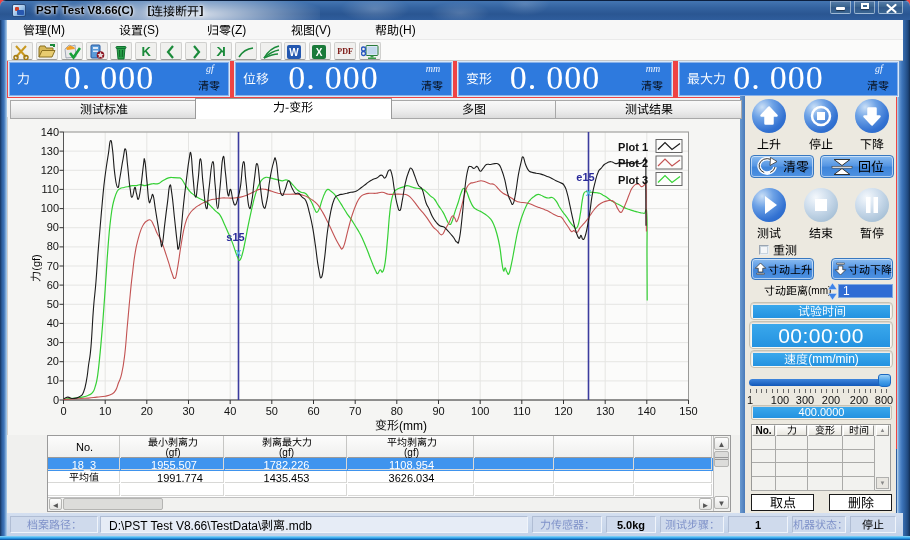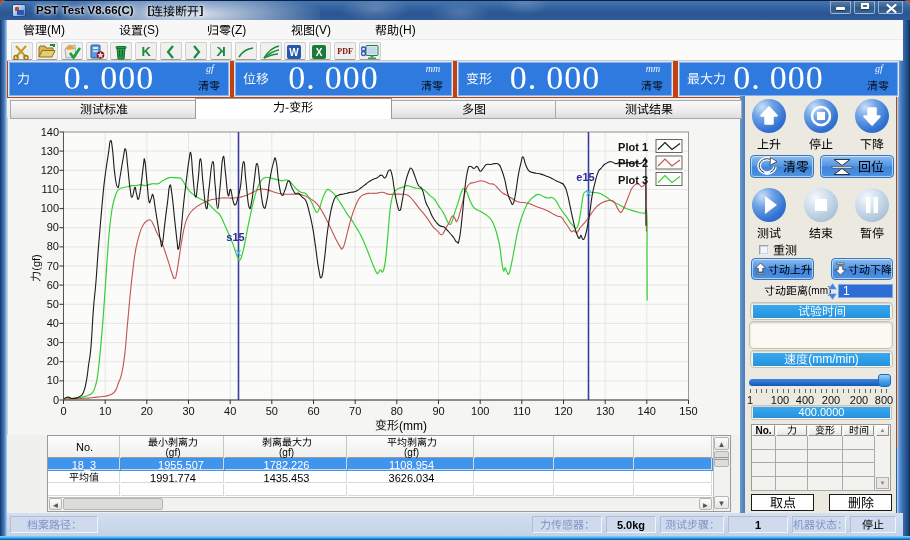--- a/index.html
+++ b/index.html
@@ -1,12 +1,12 @@
 <!DOCTYPE html>
-<html><head><meta charset="utf-8"><style>html,body{margin:0;padding:0}*{box-sizing:border-box}body{width:910px;height:540px;font-family:"Liberation Sans",sans-serif;background:#2f5d9c;overflow:hidden}#w{position:relative;width:910px;height:449px;background:#c2410c}</style></head><body>
+<html><head><meta charset="utf-8"><style>html,body{margin:0;padding:0}*{box-sizing:border-box}body{width:910px;height:540px;font-family:"Liberation Sans",sans-serif;background:#2f5d9c;overflow:hidden}#w{position:relative;width:910px;height:449px;background:#ef4444}</style></head><body>
 <div id="w">
     <svg width="0" height="0" style="position:absolute">
       <defs>
         <g id="c8fde" transform="translate(0,880) scale(1,-1)">
           <path d="M83 792C134 735 196 658 223 609L285 651C255 699 193 775 141 829ZM248 501H45V431H176V117C133 99 82 52 30 -9L86 -82C132 -12 177 52 208 52C230 52 264 16 306 -12C378 -58 463 -69 593 -69C694 -69 879 -63 950 -58C952 -35 964 5 974 26C873 15 720 6 596 6C479 6 391 13 325 56C290 78 267 98 248 110ZM376 408C385 417 420 423 468 423H622V286H316V216H622V32H699V216H941V286H699V423H893L894 493H699V616H622V493H458C488 545 517 606 545 670H923V736H571L602 819L524 840C515 805 503 770 490 736H324V670H464C440 612 417 565 406 546C386 510 369 485 352 481C360 461 373 424 376 408Z"></path>
         </g>
         <g id="c63a5" transform="translate(0,880) scale(1,-1)">
           <path d="M456 635C485 595 515 539 528 504L588 532C575 566 543 619 513 659ZM160 839V638H41V568H160V347C110 332 64 318 28 309L47 235L160 272V9C160 -4 155 -8 143 -8C132 -8 96 -8 57 -7C66 -27 76 -59 78 -77C136 -78 173 -75 196 -63C220 -51 230 -31 230 10V295L329 327L319 397L230 369V568H330V638H230V839ZM568 821C584 795 601 764 614 735H383V669H926V735H693C678 766 657 803 637 832ZM769 658C751 611 714 545 684 501H348V436H952V501H758C785 540 814 591 840 637ZM765 261C745 198 715 148 671 108C615 131 558 151 504 168C523 196 544 228 564 261ZM400 136C465 116 537 91 606 62C536 23 442 -1 320 -14C333 -29 345 -57 352 -78C496 -57 604 -24 682 29C764 -8 837 -47 886 -82L935 -25C886 9 817 44 741 78C788 126 820 186 840 261H963V326H601C618 357 633 388 646 418L576 431C562 398 544 362 524 326H335V261H486C457 215 427 171 400 136Z"></path>
         </g>
         <g id="c65ad" transform="translate(0,880) scale(1,-1)">
@@ -512,37 +512,37 @@
     <div style="position:absolute;left:348px;top:447px;width:127px;text-align:center;font:10px 'Liberation Sans',sans-serif;color:#000">(gf)</div>
     <div style="position:absolute;left:48px;top:458px;width:665px;height:13px;background:#3f94ee"></div>
     <div style="position:absolute;left:48px;top:458px;width:72px;height:12px;border-right:1px solid #d8d8d6;border-bottom:1px solid #d8d8d6"></div>
     <div style="position:absolute;left:121px;top:458px;width:103px;height:12px;border-right:1px solid #d8d8d6;border-bottom:1px solid #d8d8d6"></div>
     <div style="position:absolute;left:225px;top:458px;width:122px;height:12px;border-right:1px solid #d8d8d6;border-bottom:1px solid #d8d8d6"></div>
     <div style="position:absolute;left:348px;top:458px;width:126px;height:12px;border-right:1px solid #d8d8d6;border-bottom:1px solid #d8d8d6"></div>
     <div style="position:absolute;left:475px;top:458px;width:79px;height:12px;border-right:1px solid #d8d8d6;border-bottom:1px solid #d8d8d6"></div>
     <div style="position:absolute;left:555px;top:458px;width:79px;height:12px;border-right:1px solid #d8d8d6;border-bottom:1px solid #d8d8d6"></div>
     <div style="position:absolute;left:635px;top:458px;width:77px;height:12px;border-right:1px solid #d8d8d6;border-bottom:1px solid #d8d8d6"></div>
     <div style="position:absolute;left:48px;top:459px;width:72px;text-align:center;font:11px 'Liberation Sans',sans-serif;color:#fff">18_3</div>
-    <div style="position:absolute;left:129px;top:459px;width:104px;text-align:center;font:11px 'Liberation Sans',sans-serif;color:#fff">1955.507</div>
+    <div style="position:absolute;left:122px;top:459px;width:104px;text-align:center;font:11px 'Liberation Sans',sans-serif;color:#fff">1955.507</div>
     <div style="position:absolute;left:225px;top:459px;width:123px;text-align:center;font:11px 'Liberation Sans',sans-serif;color:#fff">1782.226</div>
     <div style="position:absolute;left:348px;top:459px;width:127px;text-align:center;font:11px 'Liberation Sans',sans-serif;color:#fff">1108.954</div>
     <div style="position:absolute;left:48px;top:471px;width:665px;height:13px;background:#fff"></div>
     <div style="position:absolute;left:48px;top:471px;width:72px;height:12px;border-right:1px solid #d8d8d6;border-bottom:1px solid #d8d8d6"></div>
     <div style="position:absolute;left:121px;top:471px;width:103px;height:12px;border-right:1px solid #d8d8d6;border-bottom:1px solid #d8d8d6"></div>
     <div style="position:absolute;left:225px;top:471px;width:122px;height:12px;border-right:1px solid #d8d8d6;border-bottom:1px solid #d8d8d6"></div>
     <div style="position:absolute;left:348px;top:471px;width:126px;height:12px;border-right:1px solid #d8d8d6;border-bottom:1px solid #d8d8d6"></div>
     <div style="position:absolute;left:475px;top:471px;width:79px;height:12px;border-right:1px solid #d8d8d6;border-bottom:1px solid #d8d8d6"></div>
     <div style="position:absolute;left:555px;top:471px;width:79px;height:12px;border-right:1px solid #d8d8d6;border-bottom:1px solid #d8d8d6"></div>
     <div style="position:absolute;left:635px;top:471px;width:77px;height:12px;border-right:1px solid #d8d8d6;border-bottom:1px solid #d8d8d6"></div>
     <div style="position:absolute;left:48px;top:472px;width:72px;text-align:center"><svg width="30.0" height="10" viewBox="0 0 3000 1000" fill="#000" style="vertical-align:top;">
         <use href="#c5e73" xlink:href="#c5e73" x="0"></use>
         <use href="#c5747" xlink:href="#c5747" x="1000"></use>
         <use href="#c503c" xlink:href="#c503c" x="2000"></use>
       </svg></div>
-    <div style="position:absolute;left:121px;top:472px;width:104px;text-align:center;font:11px 'Liberation Sans',sans-serif;color:#000">1991.774</div>
+    <div style="position:absolute;left:128px;top:472px;width:104px;text-align:center;font:11px 'Liberation Sans',sans-serif;color:#000">1991.774</div>
     <div style="position:absolute;left:225px;top:472px;width:123px;text-align:center;font:11px 'Liberation Sans',sans-serif;color:#000">1435.453</div>
     <div style="position:absolute;left:348px;top:472px;width:127px;text-align:center;font:11px 'Liberation Sans',sans-serif;color:#000">3626.034</div>
     <div style="position:absolute;left:48px;top:484px;width:665px;height:13px;background:#fff"></div>
     <div style="position:absolute;left:48px;top:484px;width:72px;height:12px;border-right:1px solid #d8d8d6;border-bottom:1px solid #d8d8d6"></div>
     <div style="position:absolute;left:121px;top:484px;width:103px;height:12px;border-right:1px solid #d8d8d6;border-bottom:1px solid #d8d8d6"></div>
     <div style="position:absolute;left:225px;top:484px;width:122px;height:12px;border-right:1px solid #d8d8d6;border-bottom:1px solid #d8d8d6"></div>
     <div style="position:absolute;left:348px;top:484px;width:126px;height:12px;border-right:1px solid #d8d8d6;border-bottom:1px solid #d8d8d6"></div>
     <div style="position:absolute;left:475px;top:484px;width:79px;height:12px;border-right:1px solid #d8d8d6;border-bottom:1px solid #d8d8d6"></div>
     <div style="position:absolute;left:555px;top:484px;width:79px;height:12px;border-right:1px solid #d8d8d6;border-bottom:1px solid #d8d8d6"></div>
     <div style="position:absolute;left:635px;top:484px;width:77px;height:12px;border-right:1px solid #d8d8d6;border-bottom:1px solid #d8d8d6"></div>
@@ -559,20 +559,26 @@
     <div style="position:absolute;left:7px;top:513px;width:896px;height:23px;background:linear-gradient(180deg,#d4dff0,#c3d2e8)"></div>
     <div style="position:absolute;top:516px;height:17px;background:#cfdaec;border:1px solid;border-color:#b0bdd4 #f0f4fa #f0f4fa #b0bdd4;left:10px;width:88px">
       <div style="text-align:center;margin-top:2px"><svg width="55.0" height="11" viewBox="0 0 5000 1000" fill="#7d90c8" style="vertical-align:top;">
           <use href="#c6863" xlink:href="#c6863" x="0"></use>
           <use href="#c6848" xlink:href="#c6848" x="1000"></use>
           <use href="#c8def" xlink:href="#c8def" x="2000"></use>
           <use href="#c5f84" xlink:href="#c5f84" x="3000"></use>
           <use href="#cff1a" xlink:href="#cff1a" x="4000"></use>
         </svg></div>
     </div>
+    <div style="position:absolute;top:516px;height:17px;background:#cfdaec;border:1px solid;border-color:#b0bdd4 #f0f4fa #f0f4fa #b0bdd4;background:#e6ecf6;left:100px;width:428px">
+      <div style="margin:2px 0 0 8px;font:12px 'Liberation Sans',sans-serif;color:#000;white-space:nowrap">D:\PST Test V8.66\TestData\<svg width="24.0" height="12" viewBox="0 0 2000 1000" fill="#000" style="vertical-align:top;">
+          <use href="#c5265" xlink:href="#c5265" x="0"></use>
+          <use href="#c79bb" xlink:href="#c79bb" x="1000"></use>
+        </svg>.mdb</div>
+    </div>
     <div style="position:absolute;top:516px;height:17px;background:#cfdaec;border:1px solid;border-color:#b0bdd4 #f0f4fa #f0f4fa #b0bdd4;left:532px;width:70px">
       <div style="text-align:center;margin-top:2px"><svg width="55.0" height="11" viewBox="0 0 5000 1000" fill="#7d90c8" style="vertical-align:top;">
           <use href="#c529b" xlink:href="#c529b" x="0"></use>
           <use href="#c4f20" xlink:href="#c4f20" x="1000"></use>
           <use href="#c611f" xlink:href="#c611f" x="2000"></use>
           <use href="#c5668" xlink:href="#c5668" x="3000"></use>
           <use href="#cff1a" xlink:href="#cff1a" x="4000"></use>
         </svg></div>
     </div>
     <div style="position:absolute;top:516px;height:17px;background:#cfdaec;border:1px solid;border-color:#b0bdd4 #f0f4fa #f0f4fa #b0bdd4;left:606px;width:50px">
@@ -720,20 +726,21 @@
     <div style="position:absolute;left:750px;top:302px;width:143px;height:18px;background:#faf9f4;border:1px solid #c6c2b4;border-radius:4px;box-shadow:inset 0 1px 2px rgba(120,115,100,.35);"></div>
     <div style="position:absolute;left:753px;top:304.5px;width:137px;height:13px;background:linear-gradient(180deg,#3aa8ec,#2492e0);display:flex;align-items:center;justify-content:center">
       <svg width="48.0" height="12" viewBox="0 0 4000 1000" fill="#fff" style="vertical-align:top;">
         <use href="#c8bd5" xlink:href="#c8bd5" x="0"></use>
         <use href="#c9a8c" xlink:href="#c9a8c" x="1000"></use>
         <use href="#c65f6" xlink:href="#c65f6" x="2000"></use>
         <use href="#c95f4" xlink:href="#c95f4" x="3000"></use>
       </svg>
     </div>
     <div style="position:absolute;left:749px;top:321px;width:144px;height:28px;background:#faf9f4;border:1px solid #c6c2b4;border-radius:4px;box-shadow:inset 0 1px 2px rgba(120,115,100,.35);"></div>
+    <div style="position:absolute;left:752px;top:323.5px;width:138px;height:23px;background:linear-gradient(180deg,#3aa8ec,#2492e0);text-align:center;font:21px 'Liberation Sans',sans-serif;color:#fff;line-height:23px;letter-spacing:0.5px">00:00:00</div>
     <div style="position:absolute;left:750px;top:350px;width:143px;height:18px;background:#faf9f4;border:1px solid #c6c2b4;border-radius:4px;box-shadow:inset 0 1px 2px rgba(120,115,100,.35);"></div>
     <div style="position:absolute;left:753px;top:352.5px;width:137px;height:13px;background:linear-gradient(180deg,#3aa8ec,#2492e0);display:flex;align-items:center;justify-content:center;white-space:nowrap">
       <svg width="24.0" height="12" viewBox="0 0 2000 1000" fill="#fff" style="vertical-align:top;">
         <use href="#c901f" xlink:href="#c901f" x="0"></use>
         <use href="#c5ea6" xlink:href="#c5ea6" x="1000"></use>
       </svg>
       <span style="font:12px 'Liberation Sans',sans-serif;color:#fff;vertical-align:top;line-height:13px">(mm/min)</span>
     </div>
     <div style="position:absolute;left:749px;top:379px;width:138px;height:7px;background:linear-gradient(180deg,#3f85dc,#1258b8);border-radius:3.5px"></div>
     <div style="position:absolute;left:878px;top:374px;width:13px;height:13px;background:linear-gradient(180deg,#9ed2f6 0%,#48a0ea 55%,#2585dc 100%);border:1px solid #1c68c0;border-radius:3px 3px 4px 4px"></div>
@@ -758,21 +765,21 @@
     <div style="position:absolute;left:848.1px;top:389px;width:1px;height:4px;background:#666"></div>
     <div style="position:absolute;left:853.5px;top:389px;width:1px;height:4px;background:#666"></div>
     <div style="position:absolute;left:859.0px;top:389px;width:1px;height:4px;background:#666"></div>
     <div style="position:absolute;left:864.5px;top:389px;width:1px;height:4px;background:#666"></div>
     <div style="position:absolute;left:869.9px;top:389px;width:1px;height:4px;background:#666"></div>
     <div style="position:absolute;left:875.4px;top:389px;width:1px;height:4px;background:#666"></div>
     <div style="position:absolute;left:880.8px;top:389px;width:1px;height:4px;background:#666"></div>
     <div style="position:absolute;left:886.2px;top:389px;width:1px;height:4px;background:#666"></div>
     <div style="font:11px 'Liberation Sans',sans-serif;color:#111;position:absolute;top:393.5px;text-align:center;width:30px;left:735px">1</div>
     <div style="font:11px 'Liberation Sans',sans-serif;color:#111;position:absolute;top:393.5px;text-align:center;width:30px;left:765px">100</div>
-    <div style="font:11px 'Liberation Sans',sans-serif;color:#111;position:absolute;top:393.5px;text-align:center;width:30px;left:790px">400</div>
+    <div style="font:11px 'Liberation Sans',sans-serif;color:#111;position:absolute;top:393.5px;text-align:center;width:30px;left:790px">300</div>
     <div style="font:11px 'Liberation Sans',sans-serif;color:#111;position:absolute;top:393.5px;text-align:center;width:30px;left:816px">200</div>
     <div style="font:11px 'Liberation Sans',sans-serif;color:#111;position:absolute;top:393.5px;text-align:center;width:30px;left:844px">200</div>
     <div style="font:11px 'Liberation Sans',sans-serif;color:#111;position:absolute;top:393.5px;text-align:center;width:30px;left:869px">800</div>
     <div style="position:absolute;left:751px;top:405px;width:141px;height:15px;background:#faf9f4;border:1px solid #c6c2b4;border-radius:4px;box-shadow:inset 0 1px 2px rgba(120,115,100,.35);border-radius:2px"></div>
     <div style="position:absolute;left:753px;top:407px;width:137px;height:11px;background:linear-gradient(180deg,#3aa8ec,#2492e0);text-align:center;font:11px 'Liberation Sans',sans-serif;color:#fff;line-height:11px">400.0000</div>
     <div style="position:absolute;left:751px;top:424px;width:140px;height:67px;background:#f2f2ef;border:1px solid #9a9a98"></div>
     <div style="position:absolute;left:752px;top:424.5px;width:23px;height:11.5px;background:linear-gradient(180deg,#fdfdfc,#e9e7e0);border:1px solid;border-color:#fff #90908e #90908e #fff;display:flex;align-items:center;justify-content:center">
       <span style="font:bold 10px 'Liberation Sans',sans-serif">No.</span>
     </div>
     <div style="position:absolute;left:776px;top:424.5px;width:31px;height:11.5px;background:linear-gradient(180deg,#fdfdfc,#e9e7e0);border:1px solid;border-color:#fff #90908e #90908e #fff;display:flex;align-items:center;justify-content:center">

